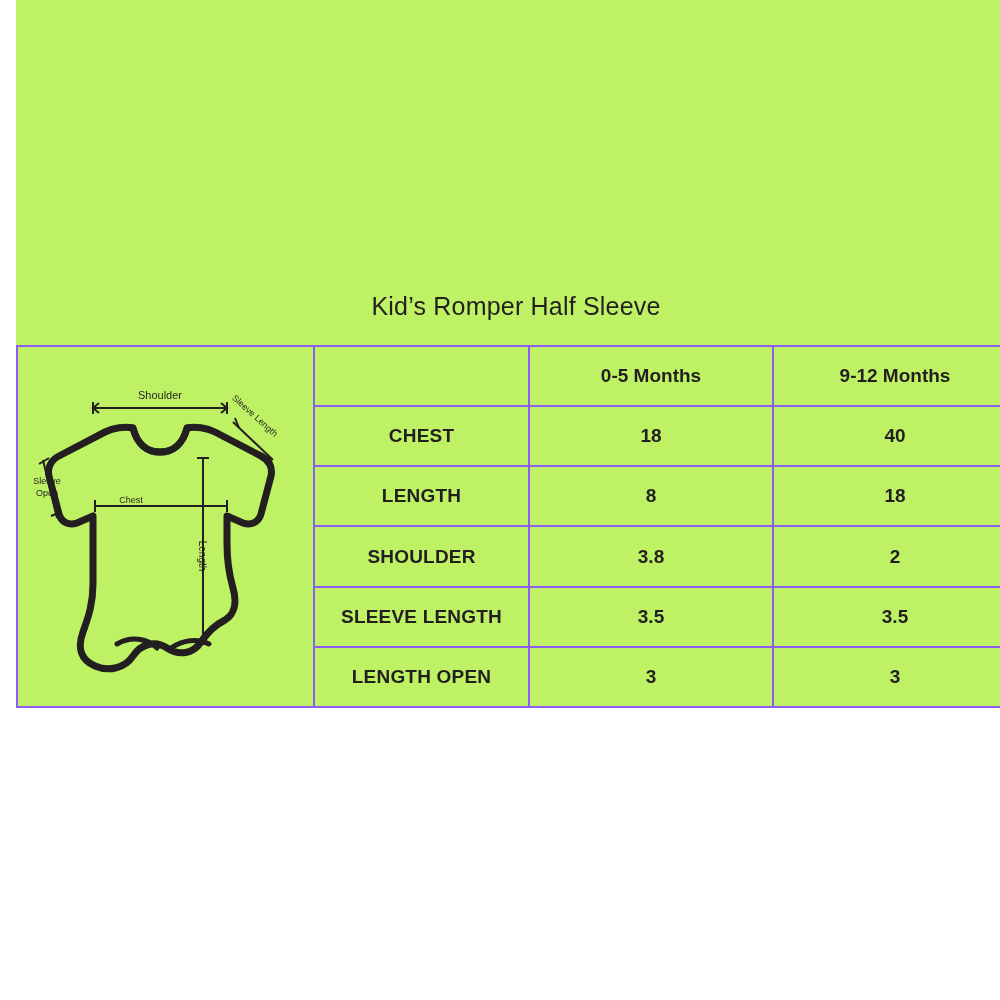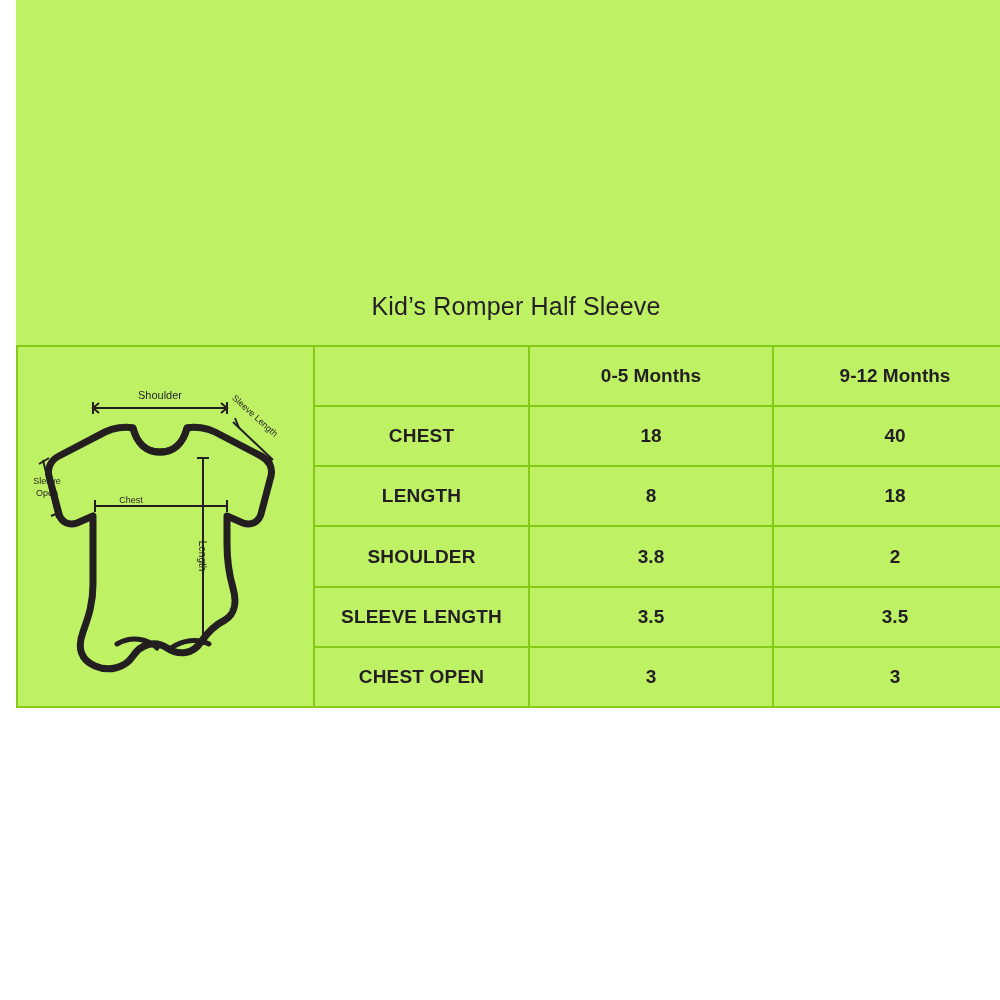--- a/index.html
+++ b/index.html
@@ -45,21 +45,21 @@
     height: 363px;
   }
 
   table.size-table {
     border-collapse: collapse;
     width: 1000px;
     height: 363px;
     table-layout: fixed;
   }
   table.size-table td {
-    border: 2px solid #84cc16;
+    border: 2px solid #8b5cf6;
     text-align: center;
     vertical-align: middle;
     font-size: 19px;
     color: #231f20;
     padding: 0;
   }
   .col-illus { width: 297px; }
   .col-label { width: 215px; }
   .col-val   { width: 244px; }
 
@@ -199,21 +199,21 @@
           <td class="val">2</td>
         </tr>
 
         <tr>
           <td class="rowlabel">SLEEVE LENGTH</td>
           <td class="val">3.5</td>
           <td class="val">3.5</td>
         </tr>
 
         <tr>
-          <td class="rowlabel">CHEST OPEN</td>
+          <td class="rowlabel">LENGTH OPEN</td>
           <td class="val">3</td>
           <td class="val">3</td>
         </tr>
       </tbody>
     </table>
   </div>
 
 </div>
 
 </body></html>

